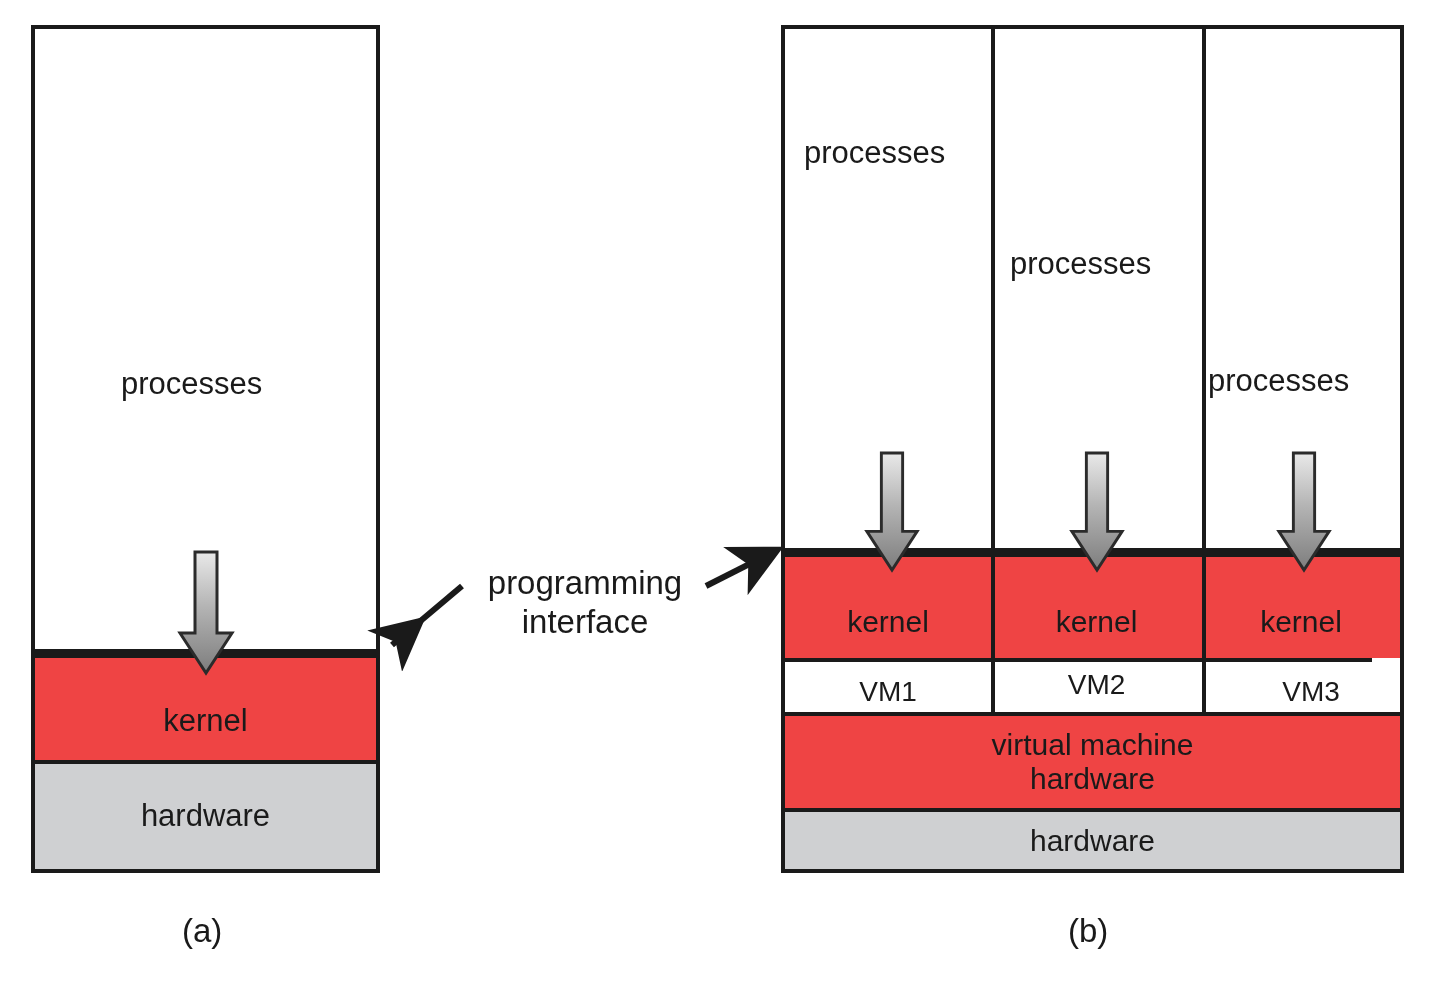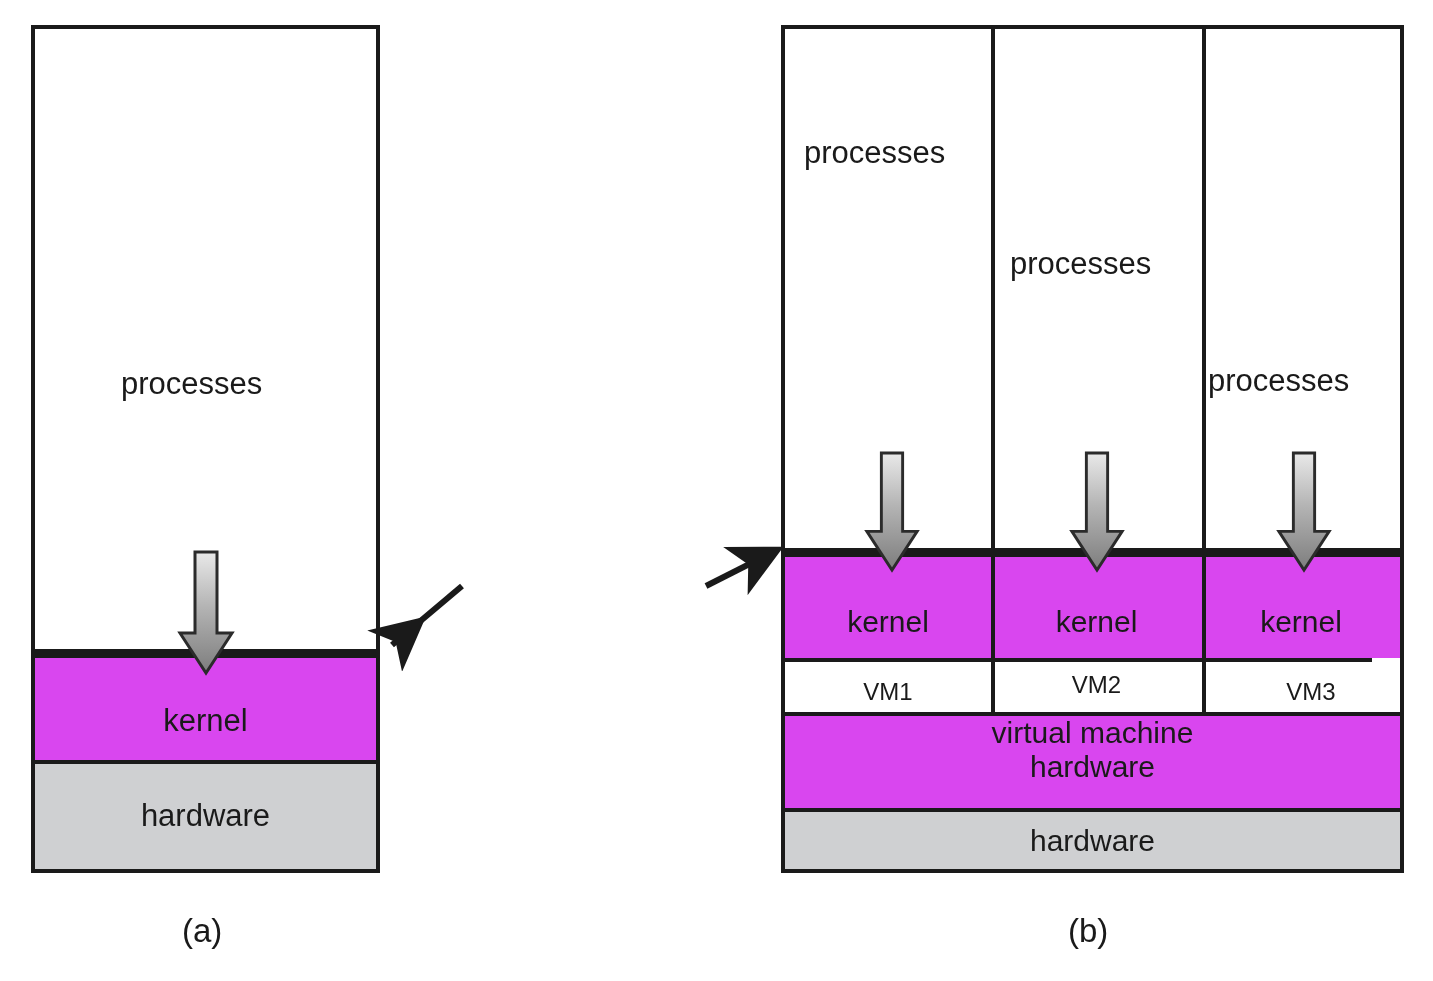--- a/index.html
+++ b/index.html
@@ -30,42 +30,42 @@
 
   .band {
     position: absolute;
     box-sizing: border-box;
     display: flex;
     align-items: center;
     justify-content: center;
     text-align: center;
     line-height: 1.12;
   }
-  .band-blue  { background: #d946ef; }
+  .band-blue  { background: #ef4444; }
   .band-gray  { background: #cfd0d2; }
   .band-white { background: #ffffff; }
 
   .hline {
     position: absolute;
     background: #1a1a1a;
   }
   .vline {
     position: absolute;
     background: #1a1a1a;
   }
   .thick-line { height: 9px; }
 
   .label {
     position: absolute;
     white-space: nowrap;
     color: #1a1a1a;
   }
   .label-32 { font-size: 31px; }
   .label-30 { font-size: 30px; }
-  .label-27 { font-size: 24px; margin-top: 10px; }
+  .label-27 { font-size: 28px; margin-top: 10px; }
   .caption  { font-size: 33px; }
 
   
   .arrow-down {
     position: absolute;
   }
 
   
   .callout-text {
     position: absolute;
@@ -125,20 +125,24 @@
       <marker id="headR" markerWidth="9" markerHeight="9" refX="7.4" refY="4.5" orient="auto">
         <path d="M0,0 L9,4.5 L0,9 L2.4,4.5 Z" fill="#1a1a1a"></path>
       </marker>
     </defs>
 
     <line x1="462" y1="586" x2="392" y2="645" stroke="#1a1a1a" stroke-width="6" marker-end="url(#headL)"></line>
 
     <line x1="706" y1="586" x2="775" y2="551" stroke="#1a1a1a" stroke-width="6" marker-end="url(#headR)"></line>
   </svg>
 
+  <div class="callout-text" style="left:440px; top:564px; width:290px;">
+    <div>programming</div>
+    <div>interface</div>
+  </div>
 
   <div class="outer-box" style="left:781px; top:25px; width:623px; height:848px;">
 
     <div class="band band-white" style="left:0px; top:0px; width:615px; height:524px;"></div>
 
     <div class="band band-blue" style="left:0px; top:524px; width:206px; height:105px;">
       <span class="label-30" style="position:relative; top:16px;">kernel</span>
     </div>
     <div class="band band-blue" style="left:206px; top:524px; width:211px; height:105px;">
       <span class="label-30" style="position:relative; top:16px;">kernel</span>
@@ -151,21 +155,21 @@
       <span class="label-27">VM1</span>
     </div>
     <div class="band band-white" style="left:206px; top:629px; width:211px; height:40px; border-top:4px solid #1a1a1a;">
       <span class="label-27">VM2</span>
     </div>
     <div class="band band-white" style="left:417px; top:629px; width:170px; height:54px; border-top:4px solid #1a1a1a;padding-left:48px;">
       <span class="label-27">VM3</span>
     </div>
 
     <div class="band band-blue" style="left:0px; top:683px; width:615px; height:96px; border-top:4px solid #1a1a1a;
-                flex-direction:column; justify-content:flex-start;">
+                flex-direction:column; justify-content:center;">
       <span class="label-30">virtual machine</span>
       <span class="label-30">hardware</span>
     </div>
 
     <div class="band band-gray" style="left:0px; top:779px; width:615px; height:61px; border-top:4px solid #1a1a1a;">
       <span class="label-30">hardware</span>
     </div>
 
     <div class="vline" style="left:206px; top:0px; width:4px; height:683px;"></div>
     <div class="vline" style="left:417px; top:0px; width:4px; height:683px;"></div>

